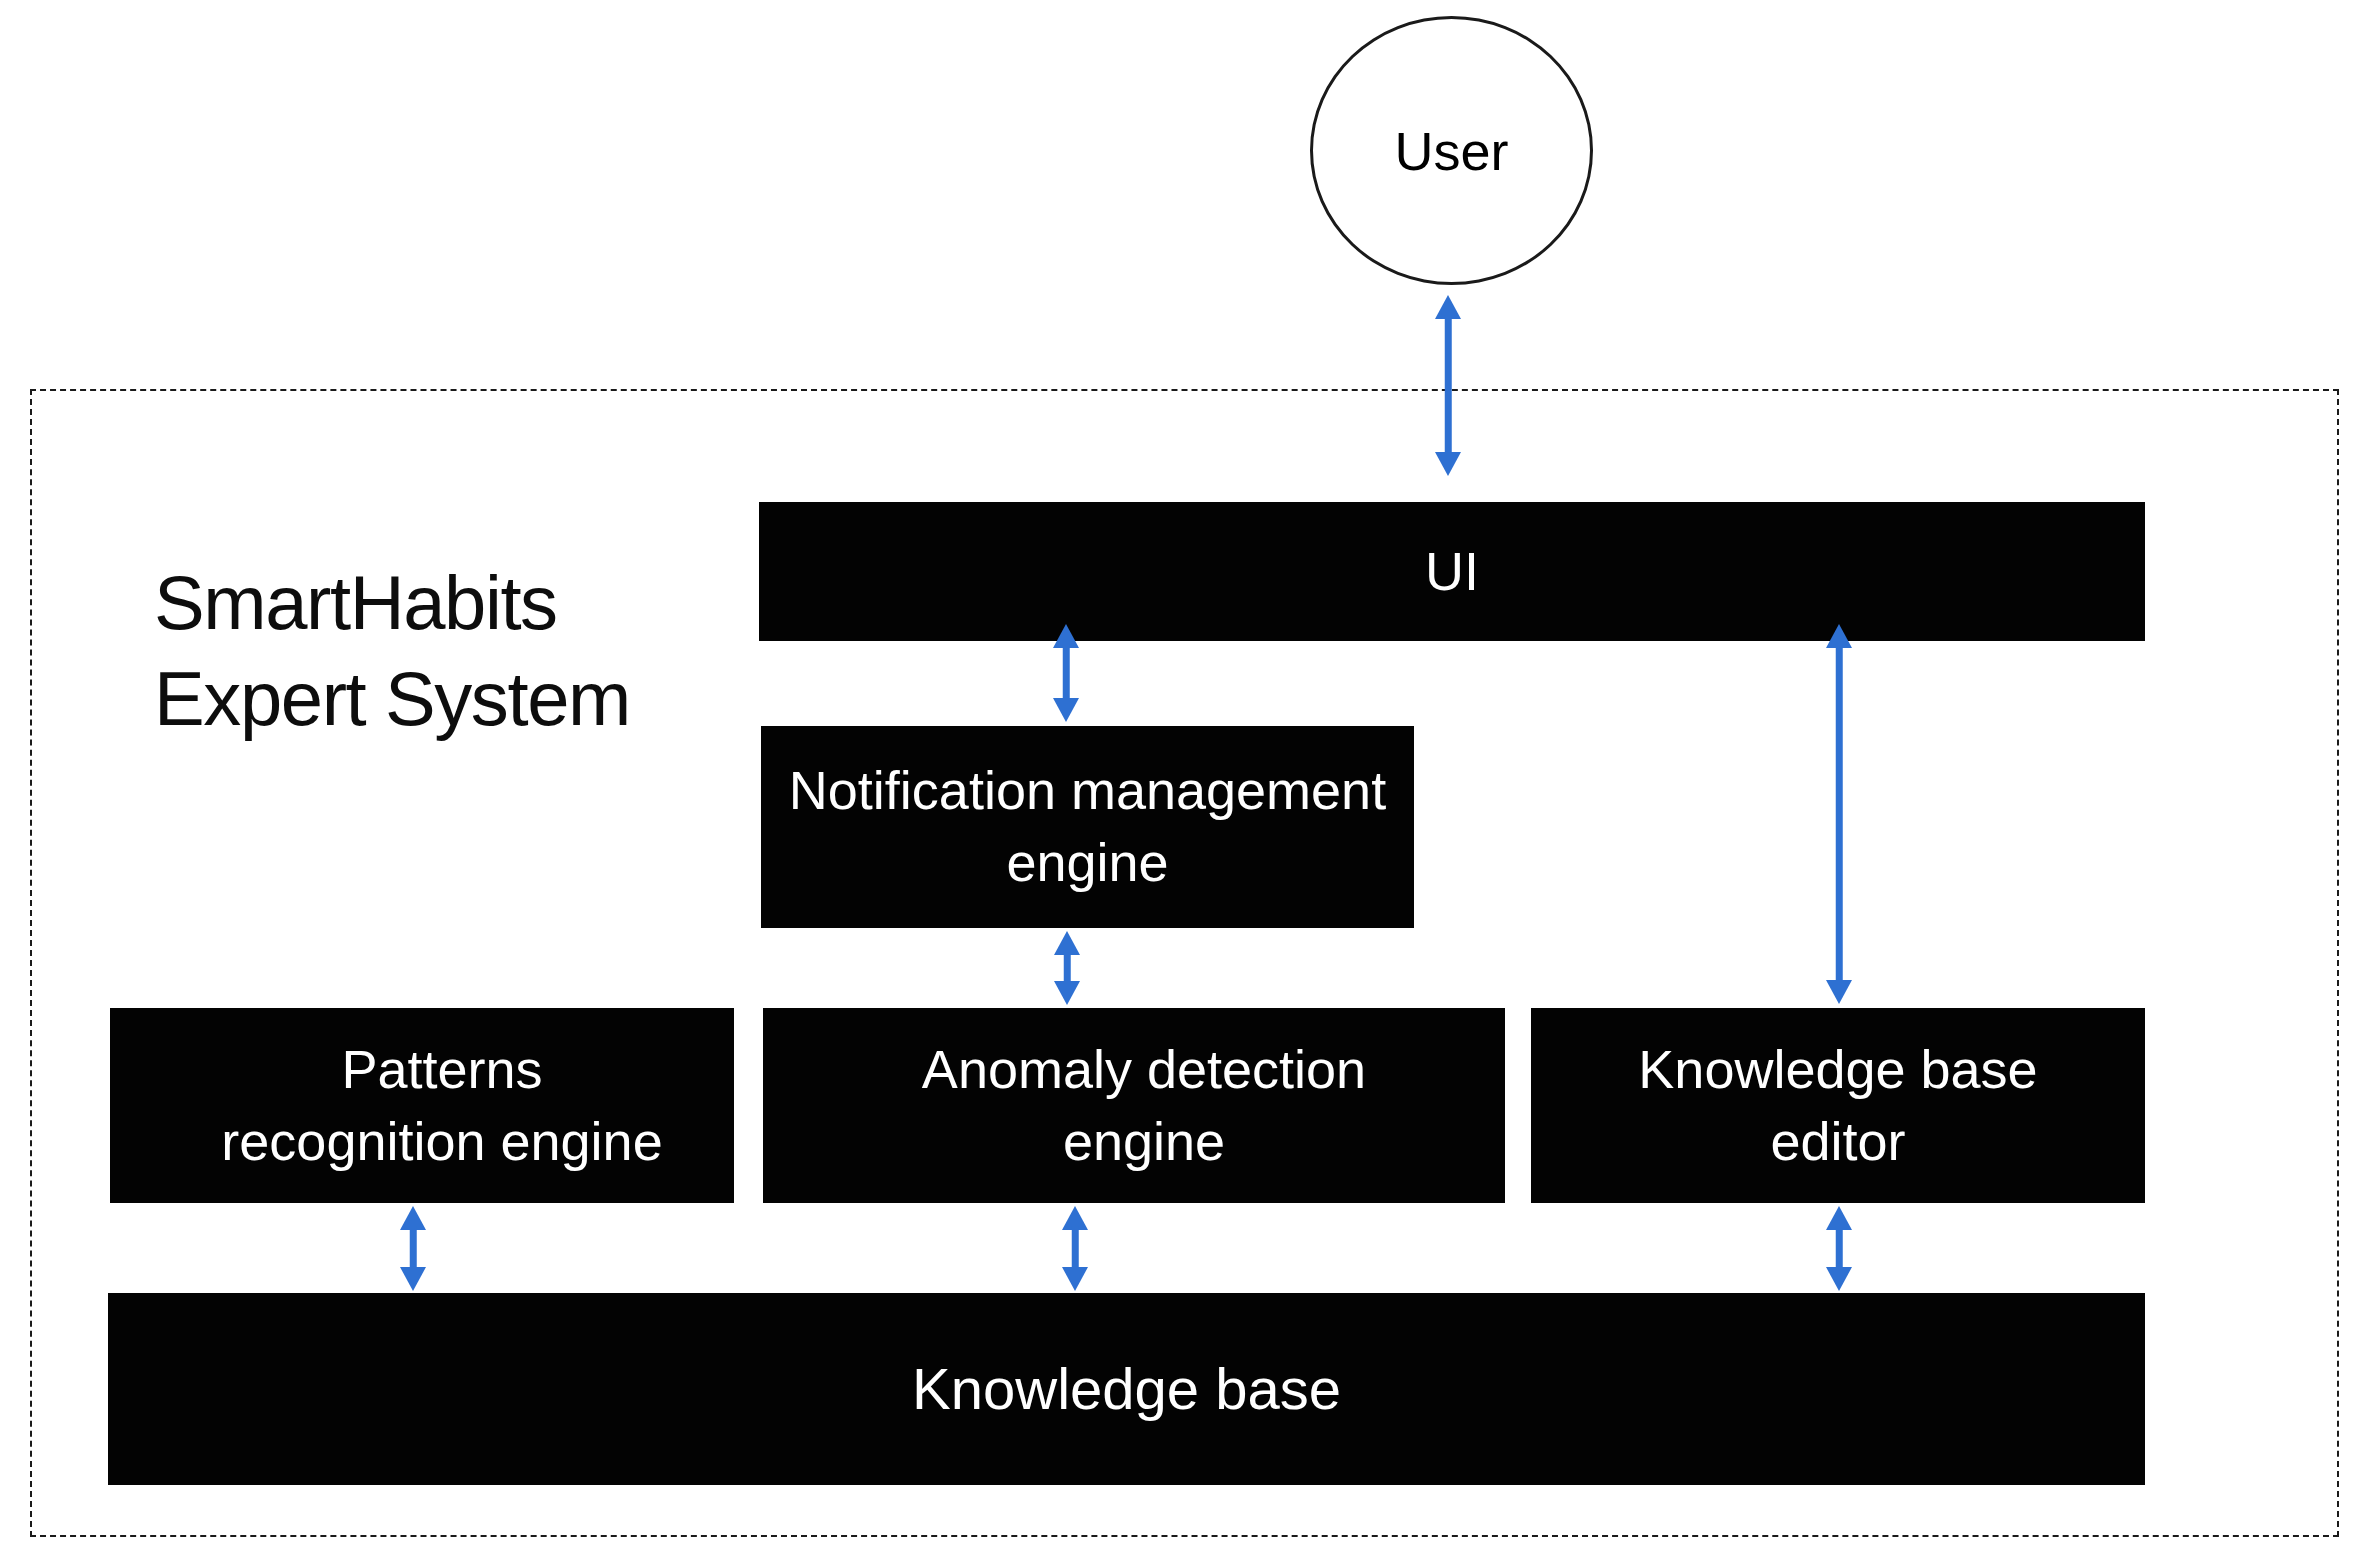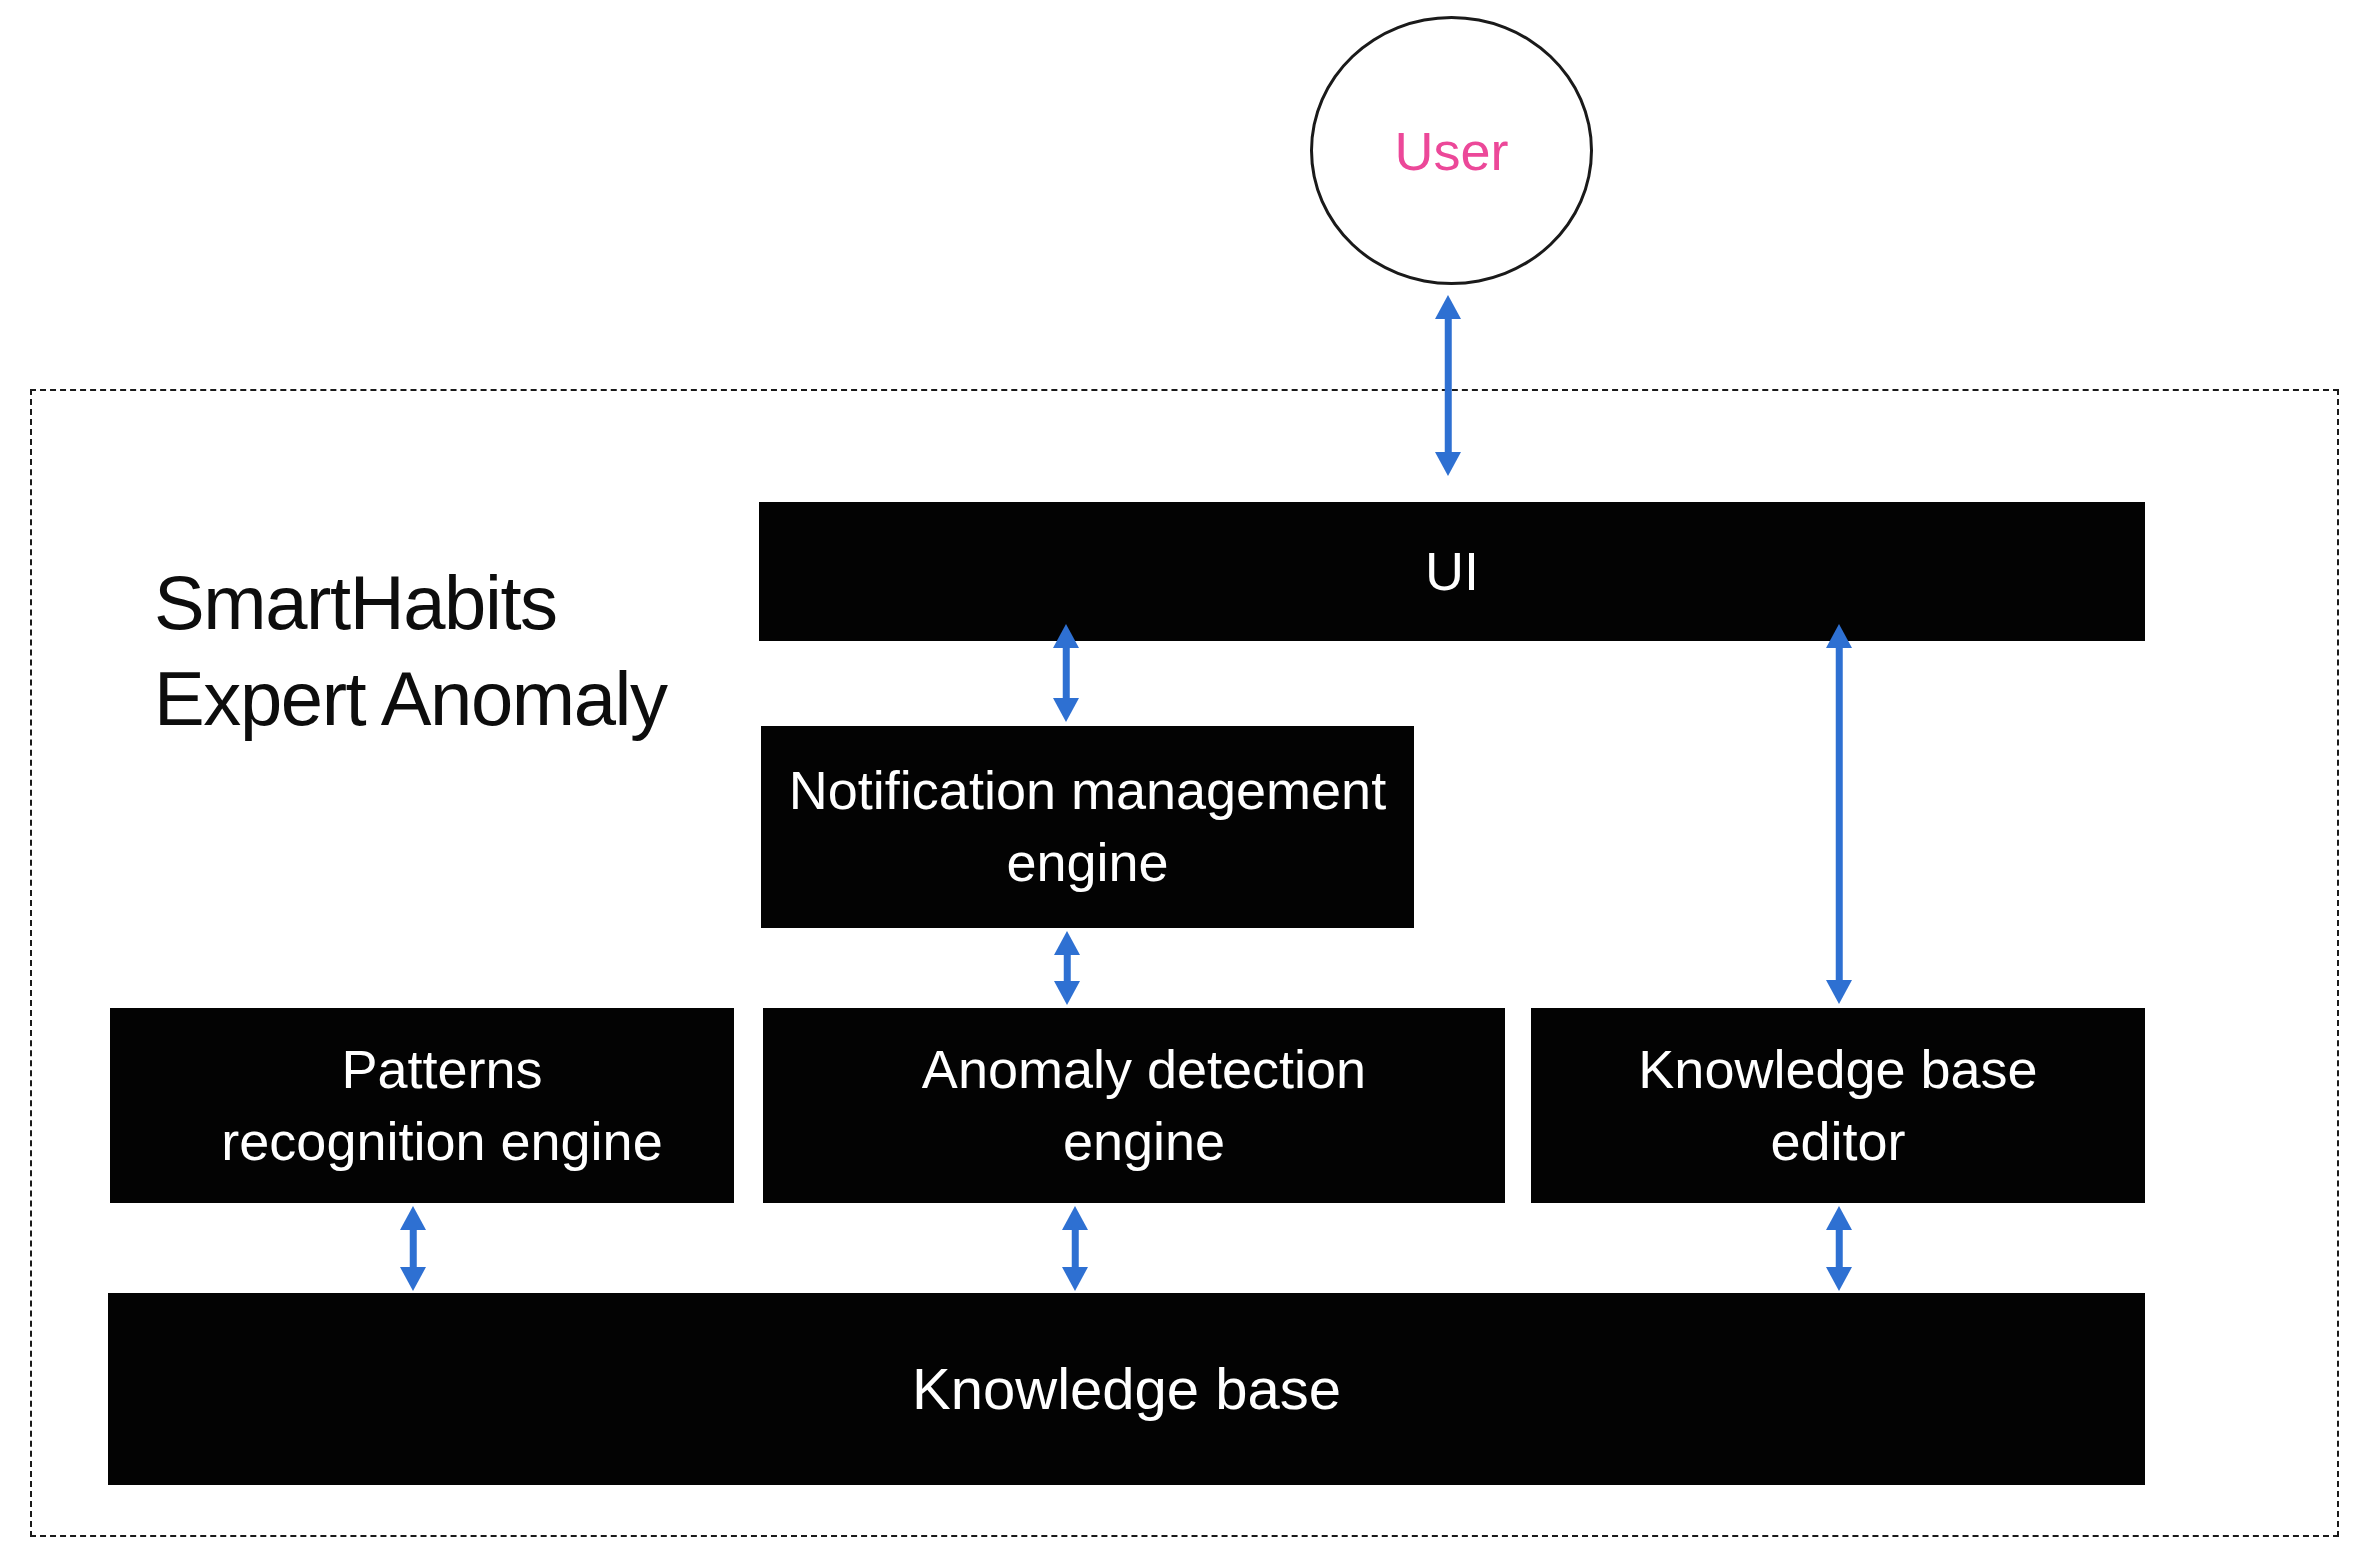--- a/index.html
+++ b/index.html
@@ -25,21 +25,21 @@
     height: 269px;
     border: 3.6px solid var(--line, #1a1a1a);
     border-radius: 50%;
     box-sizing: border-box;
     display: flex;
     align-items: center;
     justify-content: center;
   }
   .actor .actor-label {
     font-size: 54px;
-    color: #ec4899;
+    color: #000000;
     letter-spacing: 0;
   }
 
   
   .boundary {
     position: absolute;
     left: 30px;
     top: 389px;
     width: 2309px;
     height: 1148px;
@@ -126,21 +126,21 @@
 
 <div class="stage">
 
   <div class="actor">
     <span class="actor-label">User</span>
   </div>
 
   <div class="boundary"></div>
 
   <div class="system-title">SmartHabits
-Expert Anomaly</div>
+Expert System</div>
 
   <div class="node node-ui">
     <span class="node-label">UI</span>
   </div>
 
   <div class="node node-notification">
     <span class="node-label">Notification management
 engine</span>
   </div>
 

